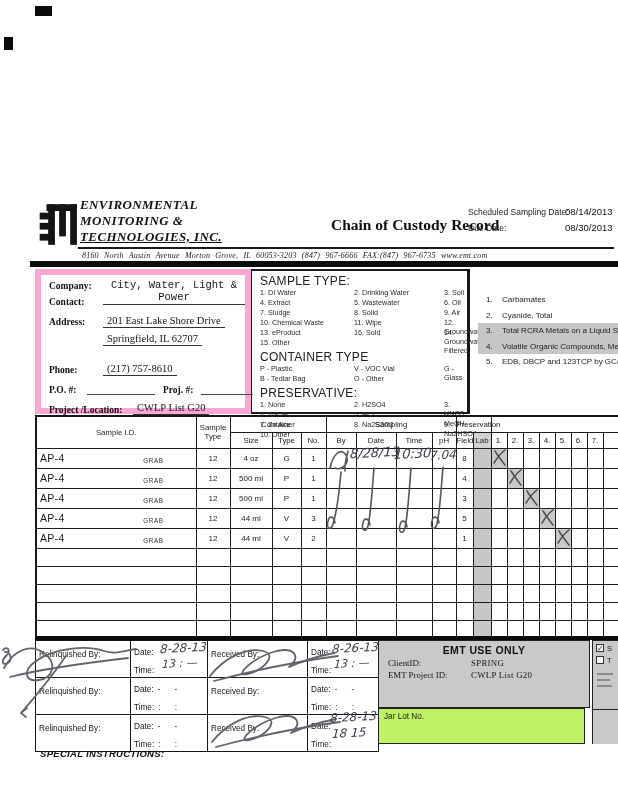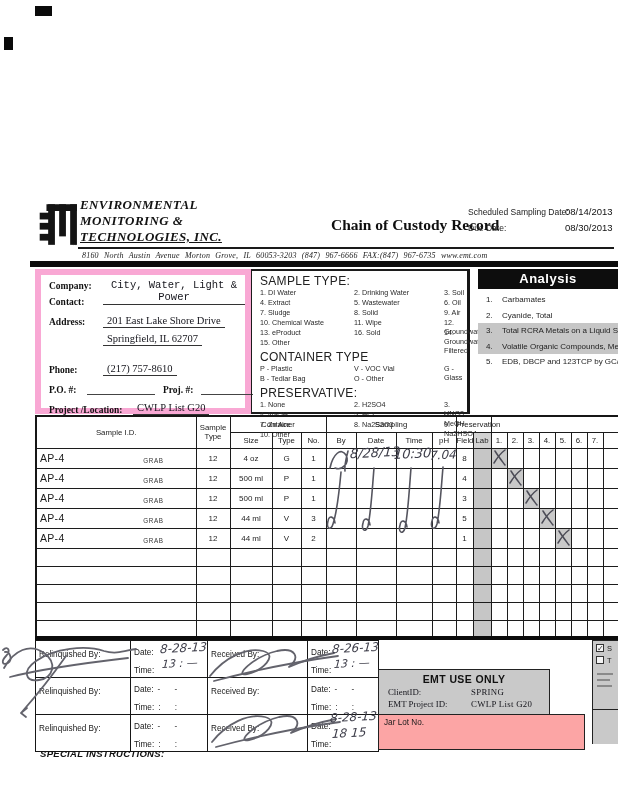--- a/index.html
+++ b/index.html
@@ -65,21 +65,21 @@
   table.cust { border-collapse:collapse; table-layout:fixed; width:343px; }
   table.cust td { border:1.5px solid #161616; vertical-align:top; padding:2px 3px; }
   .cust-lbl { font-size:8.2px; color:#191919; }
   .dt-line { display:flex; font-size:8.2px; color:#191919; gap:4px; height:14px; align-items:flex-end; }
   .dt-blank { font-size:8.2px; color:#333; letter-spacing:6px; }
 
   .emtbox { background:#c9c9c9; border:1.2px solid #222; }
   .emt-title { font-weight:bold; font-size:10.5px; text-align:center; letter-spacing:.4px; color:#111; padding-top:3px; }
   .emt-row { position:relative; height:12px; font-family:"Liberation Serif", serif; font-size:8.8px; color:#15151c; }
   .emt-l { position:absolute; left:9px; } .emt-v { position:absolute; left:92px; letter-spacing:.3px; }
-  .jarbox { background:#fca5a5; border:1.2px solid #222; font-size:8.2px; color:#1a1a1a; padding:3px 0 0 5px;margin-top:6px; }
+  .jarbox { background:#bef264; border:1.2px solid #222; font-size:8.2px; color:#1a1a1a; padding:3px 0 0 5px; }
 
   .strip { background:#c9c9c9; border-left:1.2px solid #222; border-top:1.2px solid #222; }
   .chk { position:absolute; width:8px; height:8px; border:1px solid #333; background:#f4f4f4; font-size:8px; line-height:7px; text-align:center; color:#222; }
   .chk-lbl { position:absolute; font-size:7.5px; color:#222; }
   .tinyline { position:absolute; height:1.6px; background:#8a8a8a; }
 
   .special { font-weight:bold; font-style:italic; font-size:9.5px; letter-spacing:.3px; color:#111; }
 
   
   .hw { position:absolute; font-family:"DejaVu Sans", sans-serif; font-style:italic;
@@ -193,21 +193,20 @@
     <div class="legend-row">
         <span class="legend-item lg-c0">7. Zn Ace</span>
         <span class="legend-item lg-c1">8. Na2S2O3</span>
         <span class="legend-item lg-c2">9. Na2HSO4</span>
       </div>
     <div class="legend-row">
         <span class="legend-item lg-c0">10. Other</span>
       </div>
   </div>
 
-  <div class="abs an-header" style="left:478px; top:269px; width:140px; height:20px;">Analysis</div>
   <div class="abs" style="left:478px; top:292px; width:140px;">
     <div class="an-item">
         <span class="an-num">1.</span>
         <span class="an-lbl">Carbamates</span>
       </div>
     <div class="an-item">
         <span class="an-num">2.</span>
         <span class="an-lbl">Cyanide, Total</span>
       </div>
     <div class="an-item hl">
@@ -611,21 +610,21 @@
               <span>Date:</span>
             </div>
         <div class="dt-line" style="margin-top:4px;">
               <span>Time:</span>
             </div>
       </td>
     </tr>
   </tbody>
     </table>
 
-  <div class="abs emtbox" style="left:378px; top:640px; width:172px; height:68px;margin-top:29px;">
+  <div class="abs emtbox" style="left:378px; top:640px; width:212px; height:68px;">
     <div class="emt-title">EMT USE ONLY</div>
     <div class="emt-row" style="margin-top:2px;">
         <span class="emt-l">ClientID:</span>
         <span class="emt-v">SPRING</span>
       </div>
     <div class="emt-row">
         <span class="emt-l">EMT Project ID:</span>
         <span class="emt-v">CWLP List G20</span>
       </div>
   </div>

